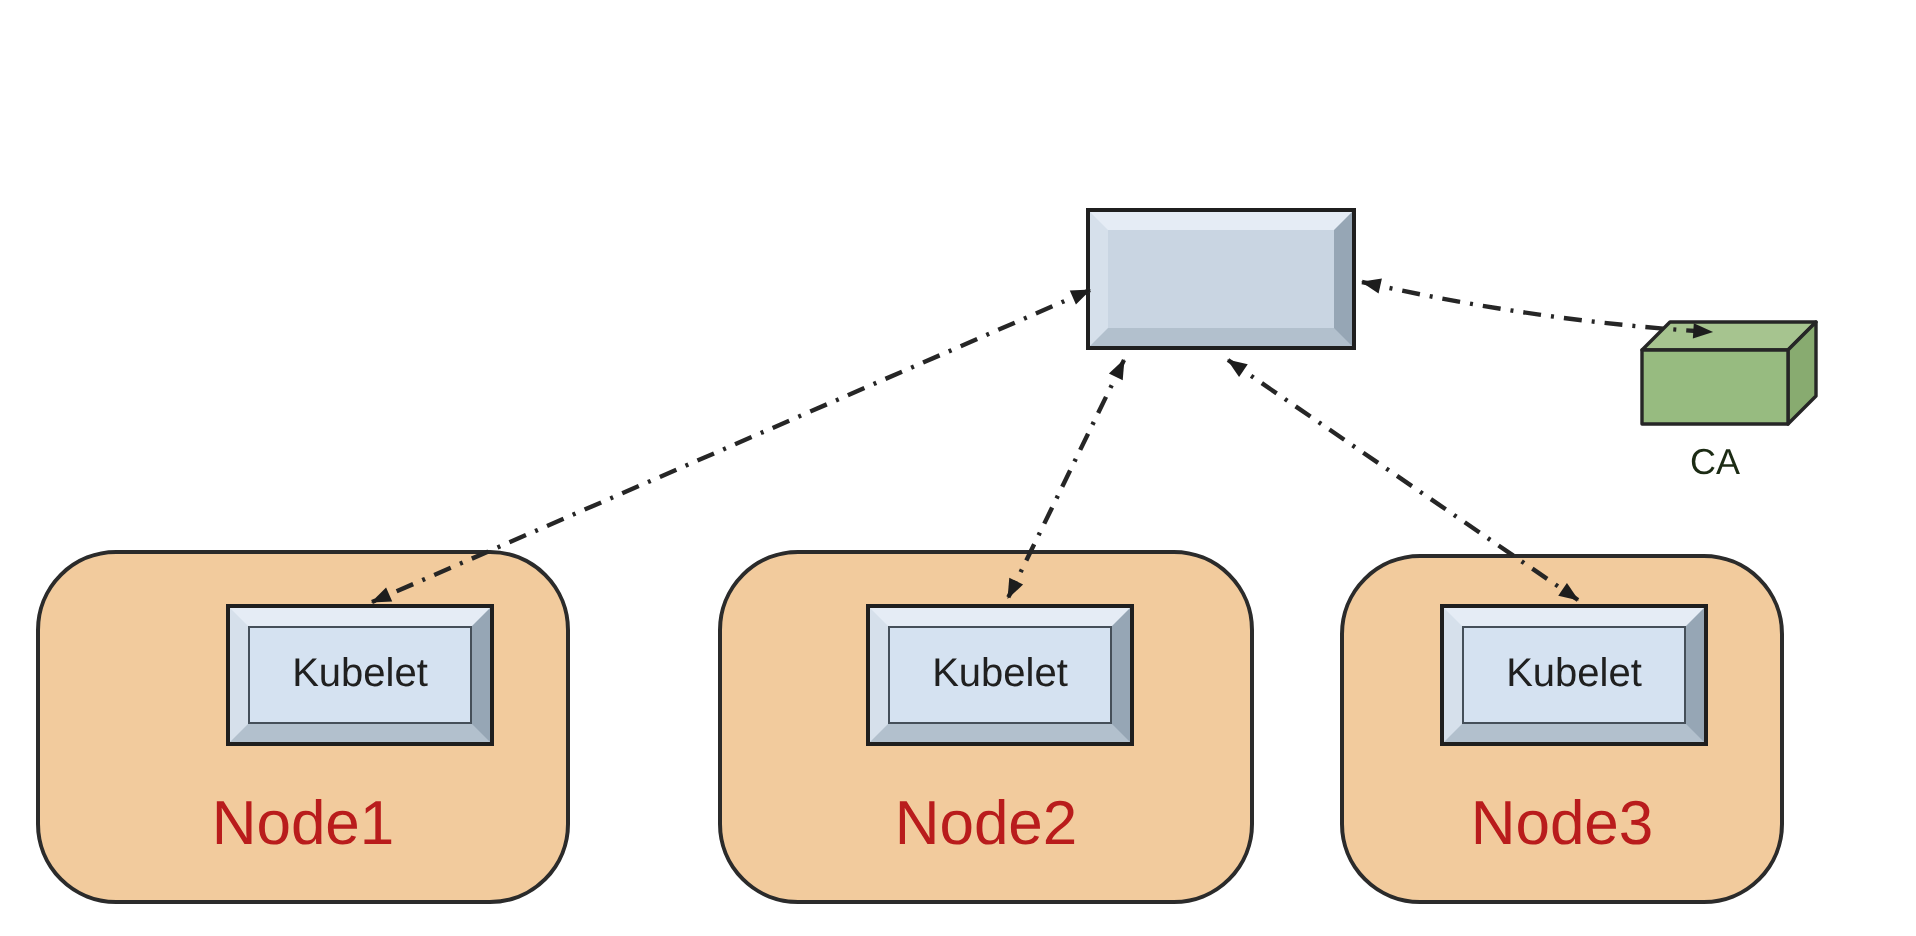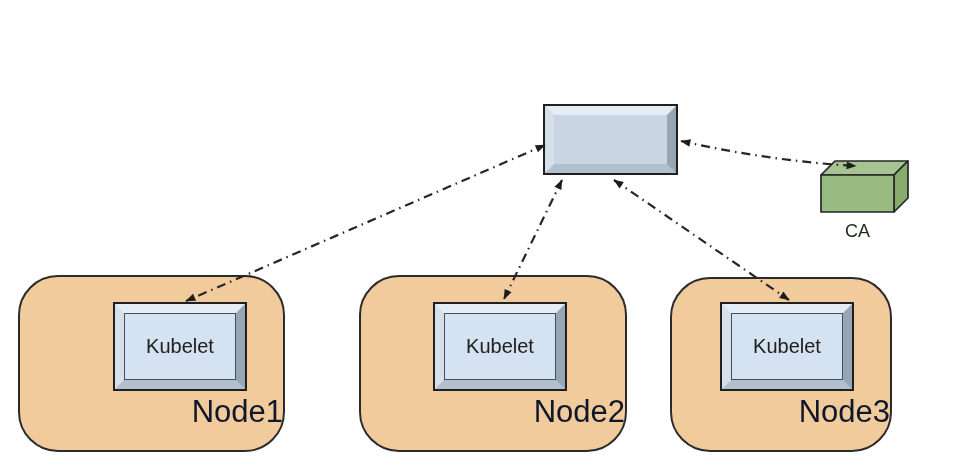--- a/index.html
+++ b/index.html
@@ -45,23 +45,23 @@
     text-align: center;
     font-size: 29px;
     line-height: 1.18;
     letter-spacing: 0.2px;
     color: #141414;
   }
   .worker-label {
     position: absolute;
     left: 0; right: 0;
     bottom: 20px;
-    text-align: right;
+    text-align: center;
     font-size: 31px;
-    color: #0f172a;
+    color: #b91c1c;
   }
 
   
   .bevel {
     position: absolute;
     border: 2px solid #1f1f1f;
     background: #c9d5e2;
     box-sizing: border-box;
   }
   .bevel-frame {
@@ -84,21 +84,21 @@
   }
   .api-box { left: 543px; top: 104px; width: 135px; height: 71px; }
   .api-box .bevel-face { justify-content: flex-start; padding-left: 13px; }
   .api-label {
     display: inline-block;
     width: 58px;
     font-size: 18px;
     line-height: 1.2;
     color: #202020;
   }
-  .kubelet-box { width: 134px; height: 89px; }
+  .kubelet-box { width: 134px; height: 71px; }
   .kubelet-box.k1 { left: 113px; top: 302px; }
   .kubelet-box.k2 { left: 433px; top: 302px; }
   .kubelet-box.k3 { left: 720px; top: 302px; }
   .kubelet-label {
     font-size: 20px;
     color: #202020;
   }
 
   
   .ca-wrap {

